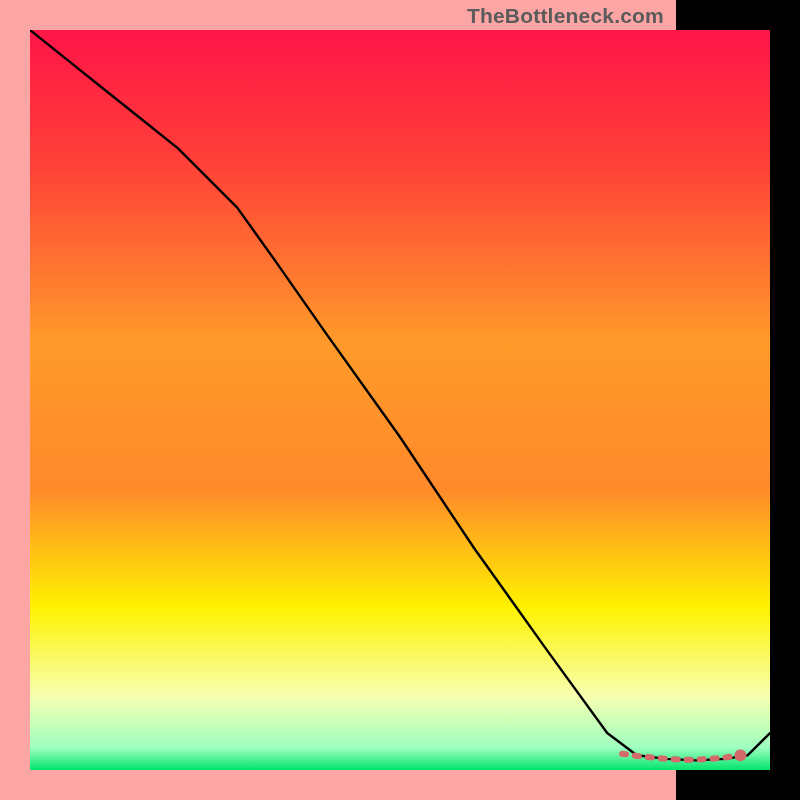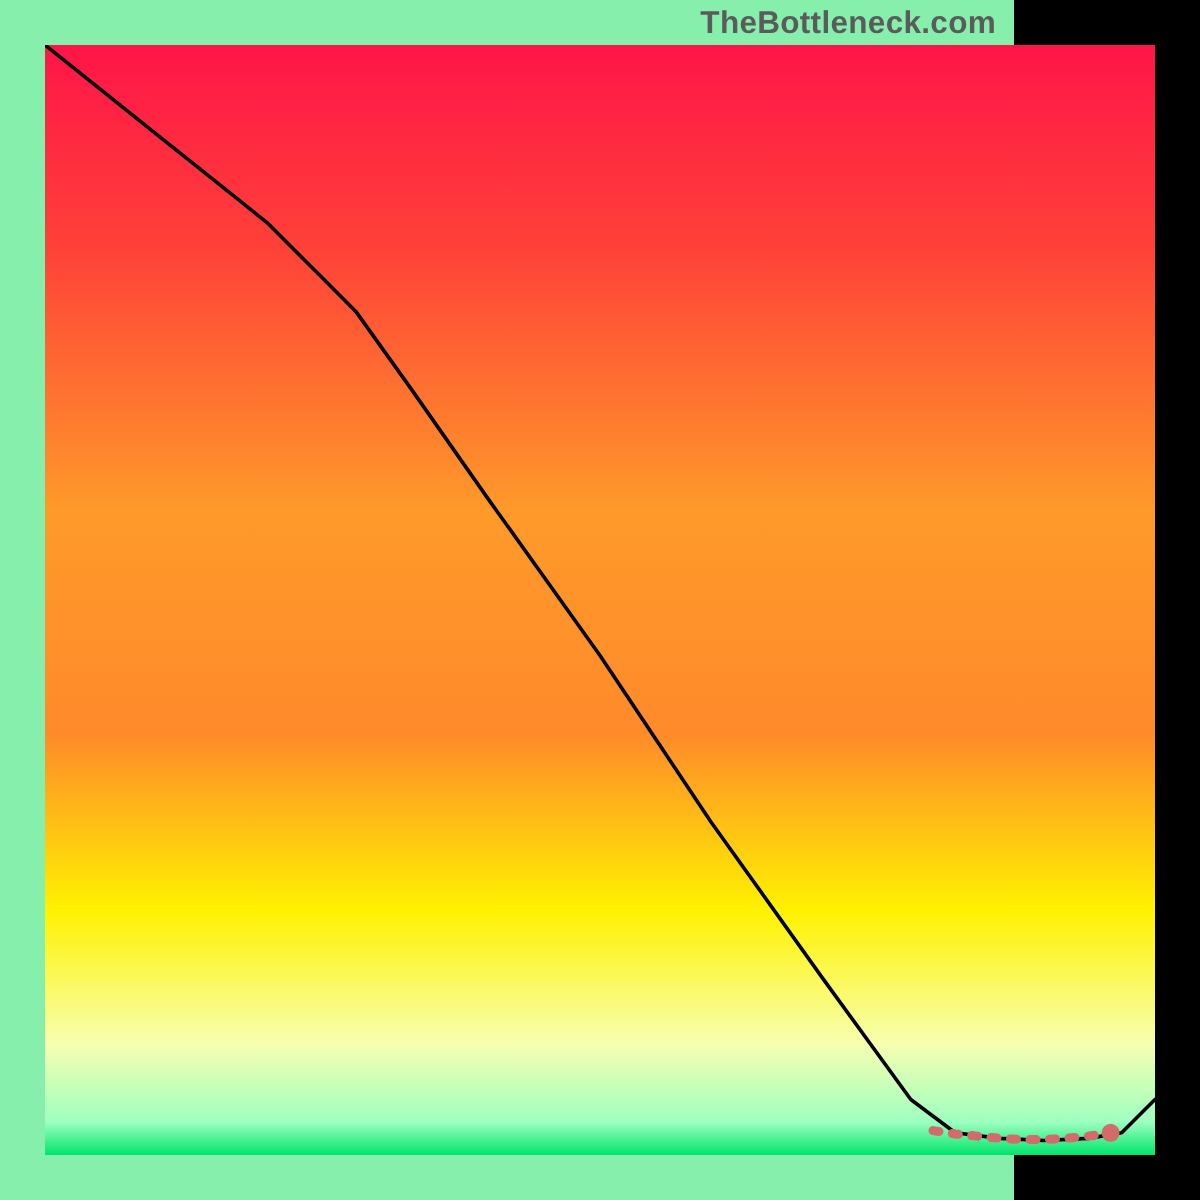--- a/index.html
+++ b/index.html
@@ -8,21 +8,21 @@
     width: 800px;
     height: 800px;
     background: #000;
     font-family: Arial, Helvetica, sans-serif;
     overflow: hidden;
   }
   .frame {
     position: relative;
     width: 676px;
     height: 800px;
-    background: #86efac;
+    background: #fca5a5;
   }
   .watermark {
     position: absolute;
     top: 4px;
     right: 12px;
     color: #5b5b5b;
     font-size: 21px;
     font-weight: 600;
     letter-spacing: 0.2px;
     z-index: 5;

